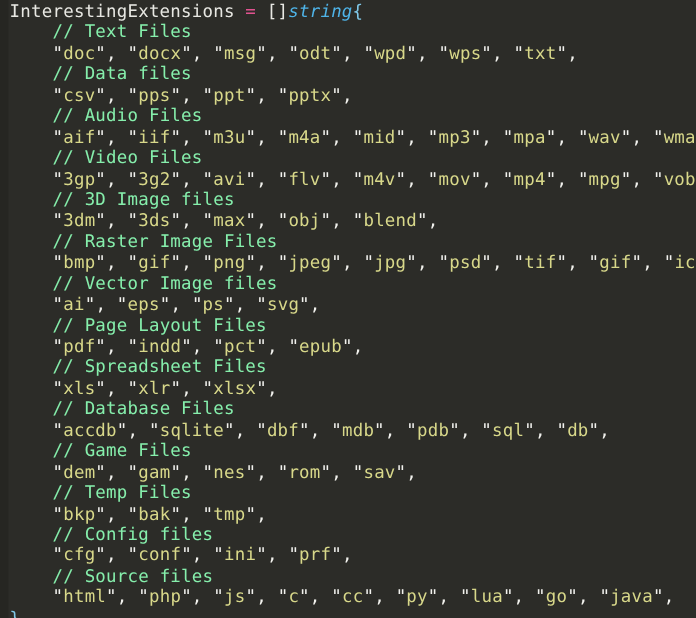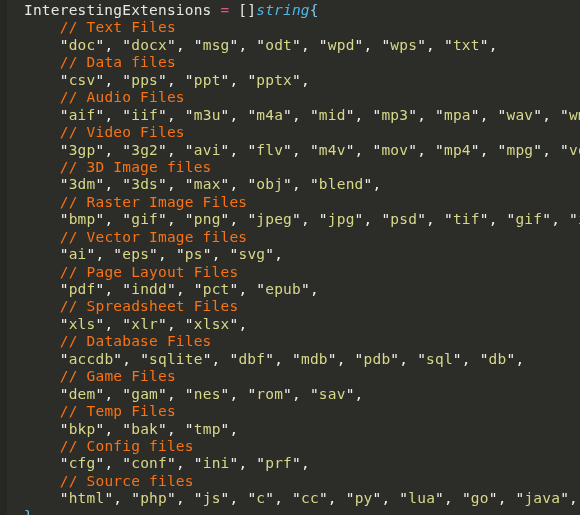--- a/index.html
+++ b/index.html
@@ -30,28 +30,28 @@
   }
   #code {
     position: relative;
     z-index: 1;
     padding: 2px 0 0 0;
     white-space: pre;
   }
   .line {
     height: 17.45px;
     white-space: pre;
-    padding-left: 24px;
+    padding-left: 8px;
   }
   .tok-decl      { color: #e8e8e3; }
   .tok-op        { color: #e0528f; }
   .tok-brackets  { color: #e8e8e3; }
   .tok-type      { color: #4fb4e8; font-style: italic; }
   .tok-brace     { color: #7fc8e8; }
-  .tok-comment   { color: #f97316; }
+  .tok-comment   { color: #86efac; }
   .tok-str       { color: #d8d88a; }
   .tok-punct     { color: #f2f2ee; }
 </style>
 </head>
 <body>
 
 <div id="editor">
   <div id="gutter"></div>
   <div id="code"><div class="line"><span class="tok-decl">InterestingExtensions</span><span class="tok-punct"> </span><span class="tok-op">=</span><span class="tok-punct"> </span><span class="tok-brackets">[]</span><span class="tok-type">string</span><span class="tok-brace">{</span></div><div class="line"><span class="tok-punct">&nbsp;&nbsp;&nbsp;&nbsp;</span><span class="tok-comment">// Text Files</span></div><div class="line"><span class="tok-punct">&nbsp;&nbsp;&nbsp;&nbsp;</span><span class="tok-punct">"</span><span class="tok-str">doc</span><span class="tok-punct">"</span><span class="tok-punct">, </span><span class="tok-punct">"</span><span class="tok-str">docx</span><span class="tok-punct">"</span><span class="tok-punct">, </span><span class="tok-punct">"</span><span class="tok-str">msg</span><span class="tok-punct">"</span><span class="tok-punct">, </span><span class="tok-punct">"</span><span class="tok-str">odt</span><span class="tok-punct">"</span><span class="tok-punct">, </span><span class="tok-punct">"</span><span class="tok-str">wpd</span><span class="tok-punct">"</span><span class="tok-punct">, </span><span class="tok-punct">"</span><span class="tok-str">wps</span><span class="tok-punct">"</span><span class="tok-punct">, </span><span class="tok-punct">"</span><span class="tok-str">txt</span><span class="tok-punct">"</span><span class="tok-punct">, </span></div><div class="line"><span class="tok-punct">&nbsp;&nbsp;&nbsp;&nbsp;</span><span class="tok-comment">// Data files</span></div><div class="line"><span class="tok-punct">&nbsp;&nbsp;&nbsp;&nbsp;</span><span class="tok-punct">"</span><span class="tok-str">csv</span><span class="tok-punct">"</span><span class="tok-punct">, </span><span class="tok-punct">"</span><span class="tok-str">pps</span><span class="tok-punct">"</span><span class="tok-punct">, </span><span class="tok-punct">"</span><span class="tok-str">ppt</span><span class="tok-punct">"</span><span class="tok-punct">, </span><span class="tok-punct">"</span><span class="tok-str">pptx</span><span class="tok-punct">"</span><span class="tok-punct">, </span></div><div class="line"><span class="tok-punct">&nbsp;&nbsp;&nbsp;&nbsp;</span><span class="tok-comment">// Audio Files</span></div><div class="line"><span class="tok-punct">&nbsp;&nbsp;&nbsp;&nbsp;</span><span class="tok-punct">"</span><span class="tok-str">aif</span><span class="tok-punct">"</span><span class="tok-punct">, </span><span class="tok-punct">"</span><span class="tok-str">iif</span><span class="tok-punct">"</span><span class="tok-punct">, </span><span class="tok-punct">"</span><span class="tok-str">m3u</span><span class="tok-punct">"</span><span class="tok-punct">, </span><span class="tok-punct">"</span><span class="tok-str">m4a</span><span class="tok-punct">"</span><span class="tok-punct">, </span><span class="tok-punct">"</span><span class="tok-str">mid</span><span class="tok-punct">"</span><span class="tok-punct">, </span><span class="tok-punct">"</span><span class="tok-str">mp3</span><span class="tok-punct">"</span><span class="tok-punct">, </span><span class="tok-punct">"</span><span class="tok-str">mpa</span><span class="tok-punct">"</span><span class="tok-punct">, </span><span class="tok-punct">"</span><span class="tok-str">wav</span><span class="tok-punct">"</span><span class="tok-punct">, </span><span class="tok-punct">"</span><span class="tok-str">wma</span><span class="tok-punct">"</span></div><div class="line"><span class="tok-punct">&nbsp;&nbsp;&nbsp;&nbsp;</span><span class="tok-comment">// Video Files</span></div><div class="line"><span class="tok-punct">&nbsp;&nbsp;&nbsp;&nbsp;</span><span class="tok-punct">"</span><span class="tok-str">3gp</span><span class="tok-punct">"</span><span class="tok-punct">, </span><span class="tok-punct">"</span><span class="tok-str">3g2</span><span class="tok-punct">"</span><span class="tok-punct">, </span><span class="tok-punct">"</span><span class="tok-str">avi</span><span class="tok-punct">"</span><span class="tok-punct">, </span><span class="tok-punct">"</span><span class="tok-str">flv</span><span class="tok-punct">"</span><span class="tok-punct">, </span><span class="tok-punct">"</span><span class="tok-str">m4v</span><span class="tok-punct">"</span><span class="tok-punct">, </span><span class="tok-punct">"</span><span class="tok-str">mov</span><span class="tok-punct">"</span><span class="tok-punct">, </span><span class="tok-punct">"</span><span class="tok-str">mp4</span><span class="tok-punct">"</span><span class="tok-punct">, </span><span class="tok-punct">"</span><span class="tok-str">mpg</span><span class="tok-punct">"</span><span class="tok-punct">, </span><span class="tok-punct">"</span><span class="tok-str">vob</span><span class="tok-punct">"</span></div><div class="line"><span class="tok-punct">&nbsp;&nbsp;&nbsp;&nbsp;</span><span class="tok-comment">// 3D Image files</span></div><div class="line"><span class="tok-punct">&nbsp;&nbsp;&nbsp;&nbsp;</span><span class="tok-punct">"</span><span class="tok-str">3dm</span><span class="tok-punct">"</span><span class="tok-punct">, </span><span class="tok-punct">"</span><span class="tok-str">3ds</span><span class="tok-punct">"</span><span class="tok-punct">, </span><span class="tok-punct">"</span><span class="tok-str">max</span><span class="tok-punct">"</span><span class="tok-punct">, </span><span class="tok-punct">"</span><span class="tok-str">obj</span><span class="tok-punct">"</span><span class="tok-punct">, </span><span class="tok-punct">"</span><span class="tok-str">blend</span><span class="tok-punct">"</span><span class="tok-punct">, </span></div><div class="line"><span class="tok-punct">&nbsp;&nbsp;&nbsp;&nbsp;</span><span class="tok-comment">// Raster Image Files</span></div><div class="line"><span class="tok-punct">&nbsp;&nbsp;&nbsp;&nbsp;</span><span class="tok-punct">"</span><span class="tok-str">bmp</span><span class="tok-punct">"</span><span class="tok-punct">, </span><span class="tok-punct">"</span><span class="tok-str">gif</span><span class="tok-punct">"</span><span class="tok-punct">, </span><span class="tok-punct">"</span><span class="tok-str">png</span><span class="tok-punct">"</span><span class="tok-punct">, </span><span class="tok-punct">"</span><span class="tok-str">jpeg</span><span class="tok-punct">"</span><span class="tok-punct">, </span><span class="tok-punct">"</span><span class="tok-str">jpg</span><span class="tok-punct">"</span><span class="tok-punct">, </span><span class="tok-punct">"</span><span class="tok-str">psd</span><span class="tok-punct">"</span><span class="tok-punct">, </span><span class="tok-punct">"</span><span class="tok-str">tif</span><span class="tok-punct">"</span><span class="tok-punct">, </span><span class="tok-punct">"</span><span class="tok-str">gif</span><span class="tok-punct">"</span><span class="tok-punct">, </span><span class="tok-punct">"</span><span class="tok-str">ico</span></div><div class="line"><span class="tok-punct">&nbsp;&nbsp;&nbsp;&nbsp;</span><span class="tok-comment">// Vector Image files</span></div><div class="line"><span class="tok-punct">&nbsp;&nbsp;&nbsp;&nbsp;</span><span class="tok-punct">"</span><span class="tok-str">ai</span><span class="tok-punct">"</span><span class="tok-punct">, </span><span class="tok-punct">"</span><span class="tok-str">eps</span><span class="tok-punct">"</span><span class="tok-punct">, </span><span class="tok-punct">"</span><span class="tok-str">ps</span><span class="tok-punct">"</span><span class="tok-punct">, </span><span class="tok-punct">"</span><span class="tok-str">svg</span><span class="tok-punct">"</span><span class="tok-punct">, </span></div><div class="line"><span class="tok-punct">&nbsp;&nbsp;&nbsp;&nbsp;</span><span class="tok-comment">// Page Layout Files</span></div><div class="line"><span class="tok-punct">&nbsp;&nbsp;&nbsp;&nbsp;</span><span class="tok-punct">"</span><span class="tok-str">pdf</span><span class="tok-punct">"</span><span class="tok-punct">, </span><span class="tok-punct">"</span><span class="tok-str">indd</span><span class="tok-punct">"</span><span class="tok-punct">, </span><span class="tok-punct">"</span><span class="tok-str">pct</span><span class="tok-punct">"</span><span class="tok-punct">, </span><span class="tok-punct">"</span><span class="tok-str">epub</span><span class="tok-punct">"</span><span class="tok-punct">, </span></div><div class="line"><span class="tok-punct">&nbsp;&nbsp;&nbsp;&nbsp;</span><span class="tok-comment">// Spreadsheet Files</span></div><div class="line"><span class="tok-punct">&nbsp;&nbsp;&nbsp;&nbsp;</span><span class="tok-punct">"</span><span class="tok-str">xls</span><span class="tok-punct">"</span><span class="tok-punct">, </span><span class="tok-punct">"</span><span class="tok-str">xlr</span><span class="tok-punct">"</span><span class="tok-punct">, </span><span class="tok-punct">"</span><span class="tok-str">xlsx</span><span class="tok-punct">"</span><span class="tok-punct">, </span></div><div class="line"><span class="tok-punct">&nbsp;&nbsp;&nbsp;&nbsp;</span><span class="tok-comment">// Database Files</span></div><div class="line"><span class="tok-punct">&nbsp;&nbsp;&nbsp;&nbsp;</span><span class="tok-punct">"</span><span class="tok-str">accdb</span><span class="tok-punct">"</span><span class="tok-punct">, </span><span class="tok-punct">"</span><span class="tok-str">sqlite</span><span class="tok-punct">"</span><span class="tok-punct">, </span><span class="tok-punct">"</span><span class="tok-str">dbf</span><span class="tok-punct">"</span><span class="tok-punct">, </span><span class="tok-punct">"</span><span class="tok-str">mdb</span><span class="tok-punct">"</span><span class="tok-punct">, </span><span class="tok-punct">"</span><span class="tok-str">pdb</span><span class="tok-punct">"</span><span class="tok-punct">, </span><span class="tok-punct">"</span><span class="tok-str">sql</span><span class="tok-punct">"</span><span class="tok-punct">, </span><span class="tok-punct">"</span><span class="tok-str">db</span><span class="tok-punct">"</span><span class="tok-punct">, </span></div><div class="line"><span class="tok-punct">&nbsp;&nbsp;&nbsp;&nbsp;</span><span class="tok-comment">// Game Files</span></div><div class="line"><span class="tok-punct">&nbsp;&nbsp;&nbsp;&nbsp;</span><span class="tok-punct">"</span><span class="tok-str">dem</span><span class="tok-punct">"</span><span class="tok-punct">, </span><span class="tok-punct">"</span><span class="tok-str">gam</span><span class="tok-punct">"</span><span class="tok-punct">, </span><span class="tok-punct">"</span><span class="tok-str">nes</span><span class="tok-punct">"</span><span class="tok-punct">, </span><span class="tok-punct">"</span><span class="tok-str">rom</span><span class="tok-punct">"</span><span class="tok-punct">, </span><span class="tok-punct">"</span><span class="tok-str">sav</span><span class="tok-punct">"</span><span class="tok-punct">, </span></div><div class="line"><span class="tok-punct">&nbsp;&nbsp;&nbsp;&nbsp;</span><span class="tok-comment">// Temp Files</span></div><div class="line"><span class="tok-punct">&nbsp;&nbsp;&nbsp;&nbsp;</span><span class="tok-punct">"</span><span class="tok-str">bkp</span><span class="tok-punct">"</span><span class="tok-punct">, </span><span class="tok-punct">"</span><span class="tok-str">bak</span><span class="tok-punct">"</span><span class="tok-punct">, </span><span class="tok-punct">"</span><span class="tok-str">tmp</span><span class="tok-punct">"</span><span class="tok-punct">, </span></div><div class="line"><span class="tok-punct">&nbsp;&nbsp;&nbsp;&nbsp;</span><span class="tok-comment">// Config files</span></div><div class="line"><span class="tok-punct">&nbsp;&nbsp;&nbsp;&nbsp;</span><span class="tok-punct">"</span><span class="tok-str">cfg</span><span class="tok-punct">"</span><span class="tok-punct">, </span><span class="tok-punct">"</span><span class="tok-str">conf</span><span class="tok-punct">"</span><span class="tok-punct">, </span><span class="tok-punct">"</span><span class="tok-str">ini</span><span class="tok-punct">"</span><span class="tok-punct">, </span><span class="tok-punct">"</span><span class="tok-str">prf</span><span class="tok-punct">"</span><span class="tok-punct">, </span></div><div class="line"><span class="tok-punct">&nbsp;&nbsp;&nbsp;&nbsp;</span><span class="tok-comment">// Source files</span></div><div class="line"><span class="tok-punct">&nbsp;&nbsp;&nbsp;&nbsp;</span><span class="tok-punct">"</span><span class="tok-str">html</span><span class="tok-punct">"</span><span class="tok-punct">, </span><span class="tok-punct">"</span><span class="tok-str">php</span><span class="tok-punct">"</span><span class="tok-punct">, </span><span class="tok-punct">"</span><span class="tok-str">js</span><span class="tok-punct">"</span><span class="tok-punct">, </span><span class="tok-punct">"</span><span class="tok-str">c</span><span class="tok-punct">"</span><span class="tok-punct">, </span><span class="tok-punct">"</span><span class="tok-str">cc</span><span class="tok-punct">"</span><span class="tok-punct">, </span><span class="tok-punct">"</span><span class="tok-str">py</span><span class="tok-punct">"</span><span class="tok-punct">, </span><span class="tok-punct">"</span><span class="tok-str">lua</span><span class="tok-punct">"</span><span class="tok-punct">, </span><span class="tok-punct">"</span><span class="tok-str">go</span><span class="tok-punct">"</span><span class="tok-punct">, </span><span class="tok-punct">"</span><span class="tok-str">java</span><span class="tok-punct">"</span><span class="tok-punct">, </span></div><div class="line"><span class="tok-brace">}</span></div></div>
 </div>

